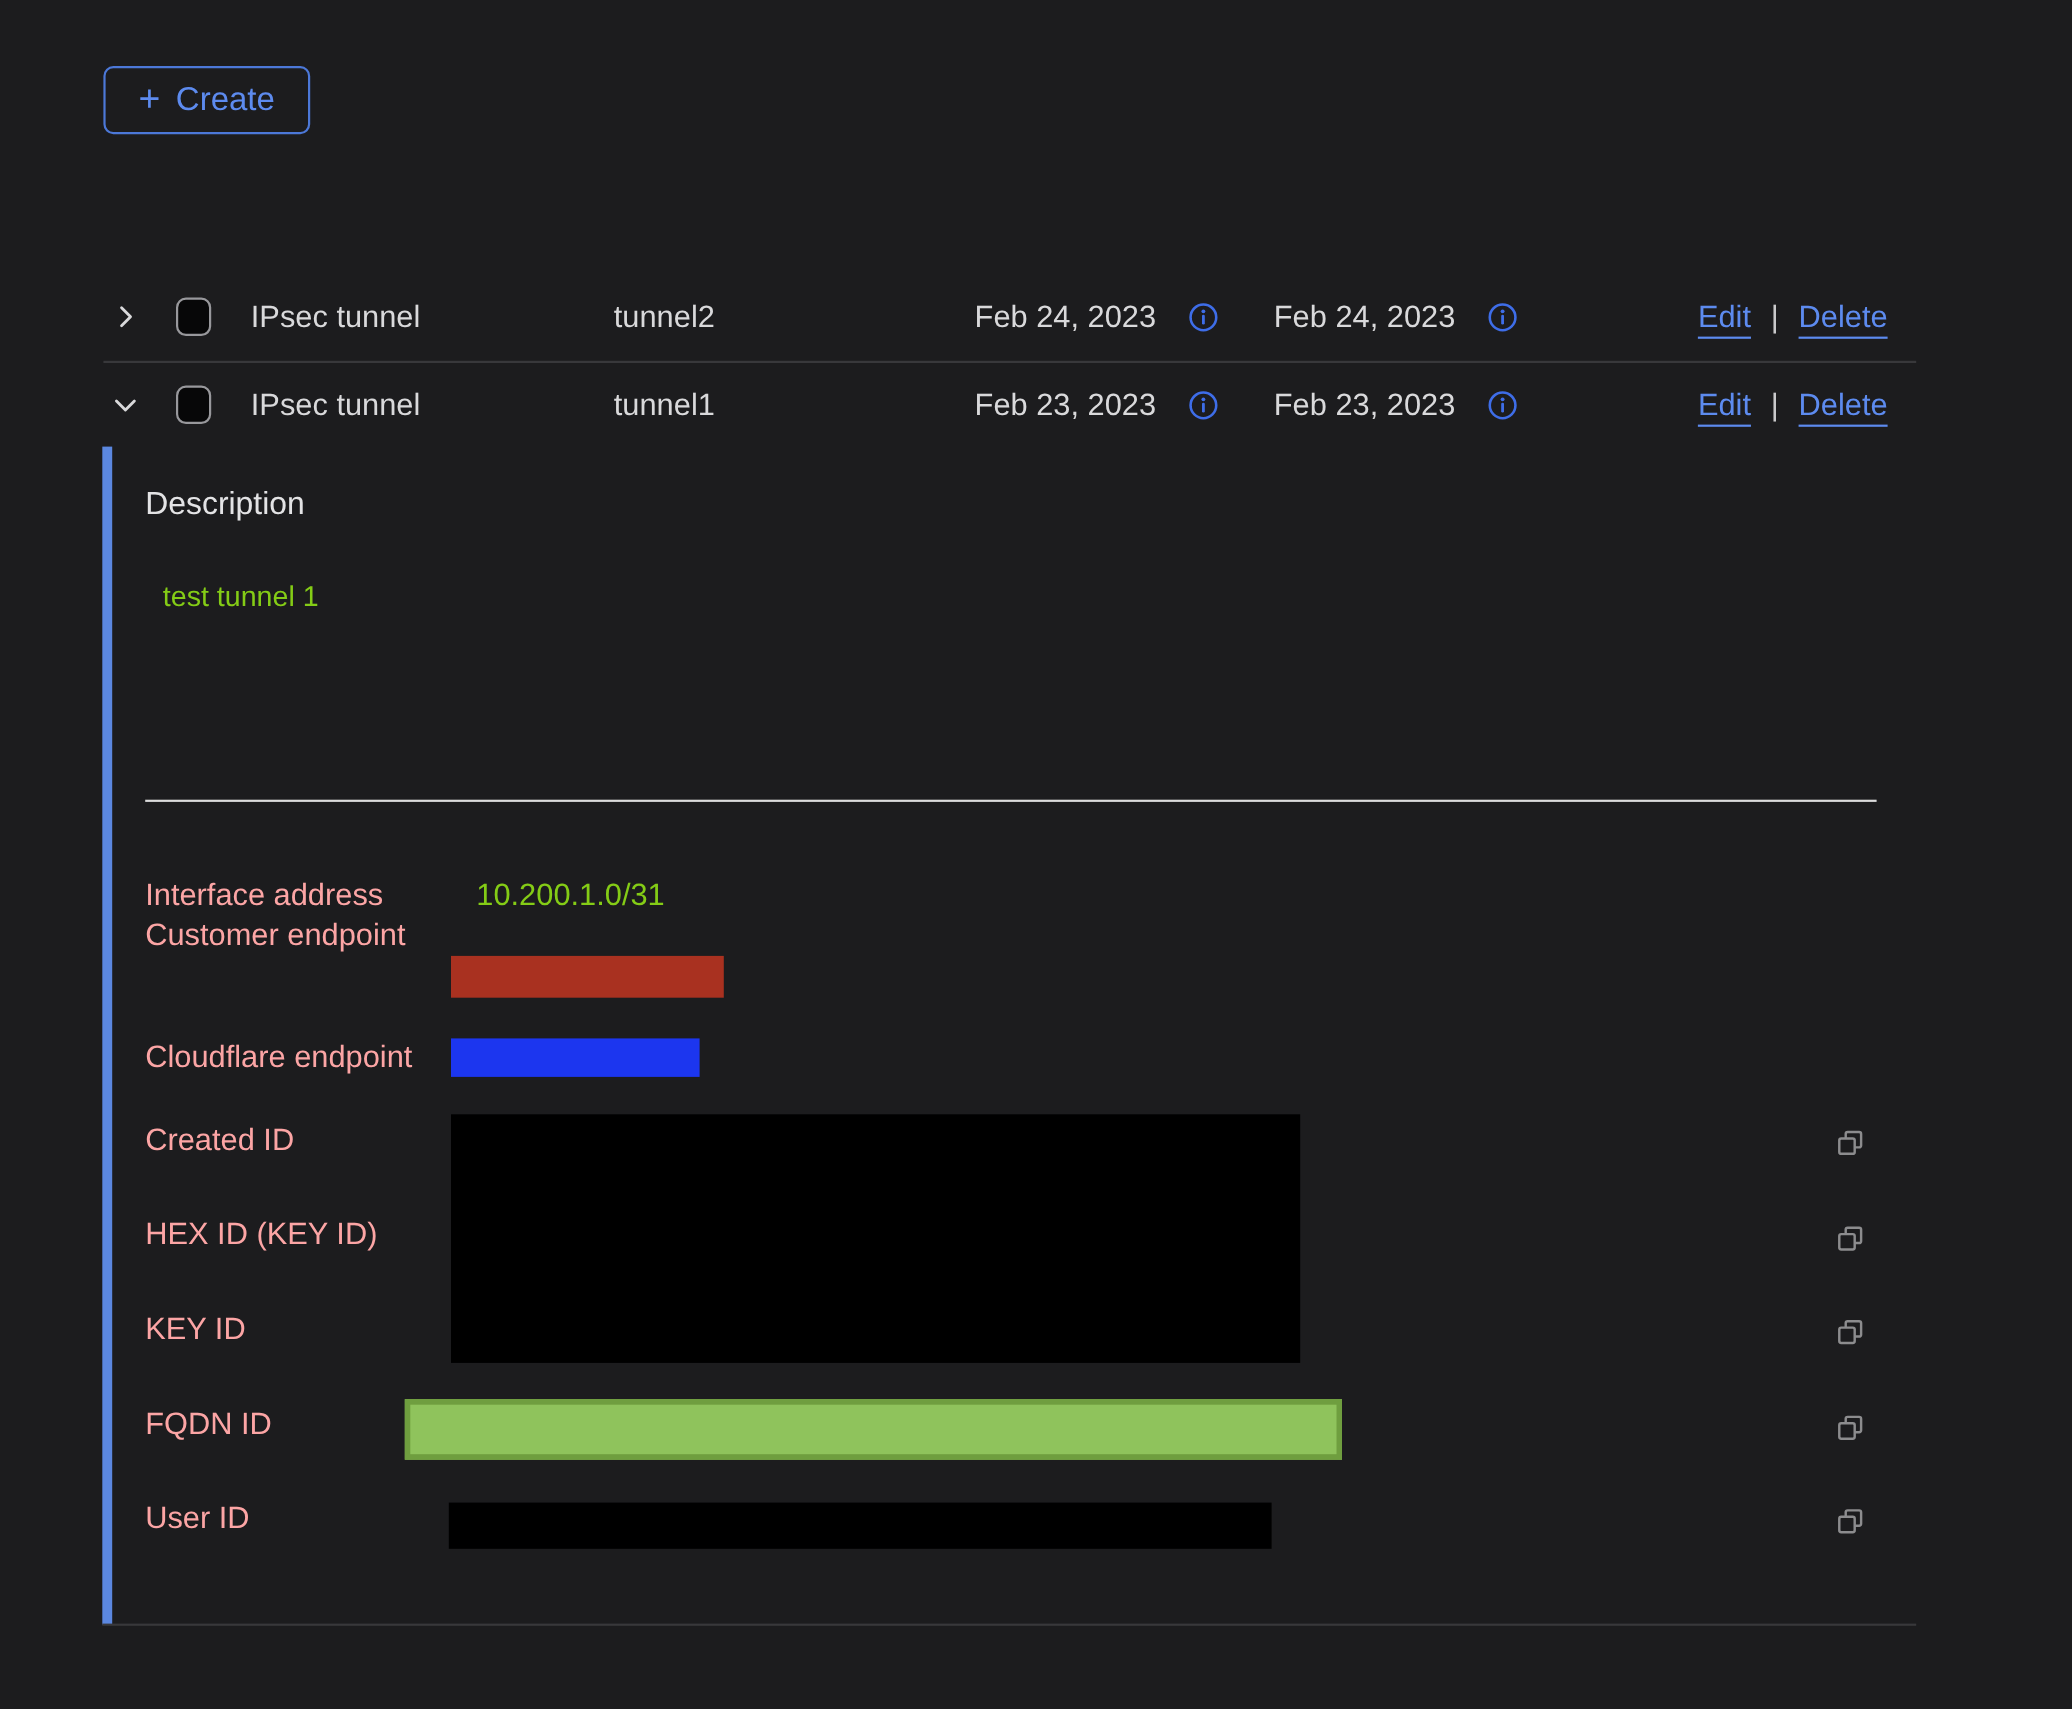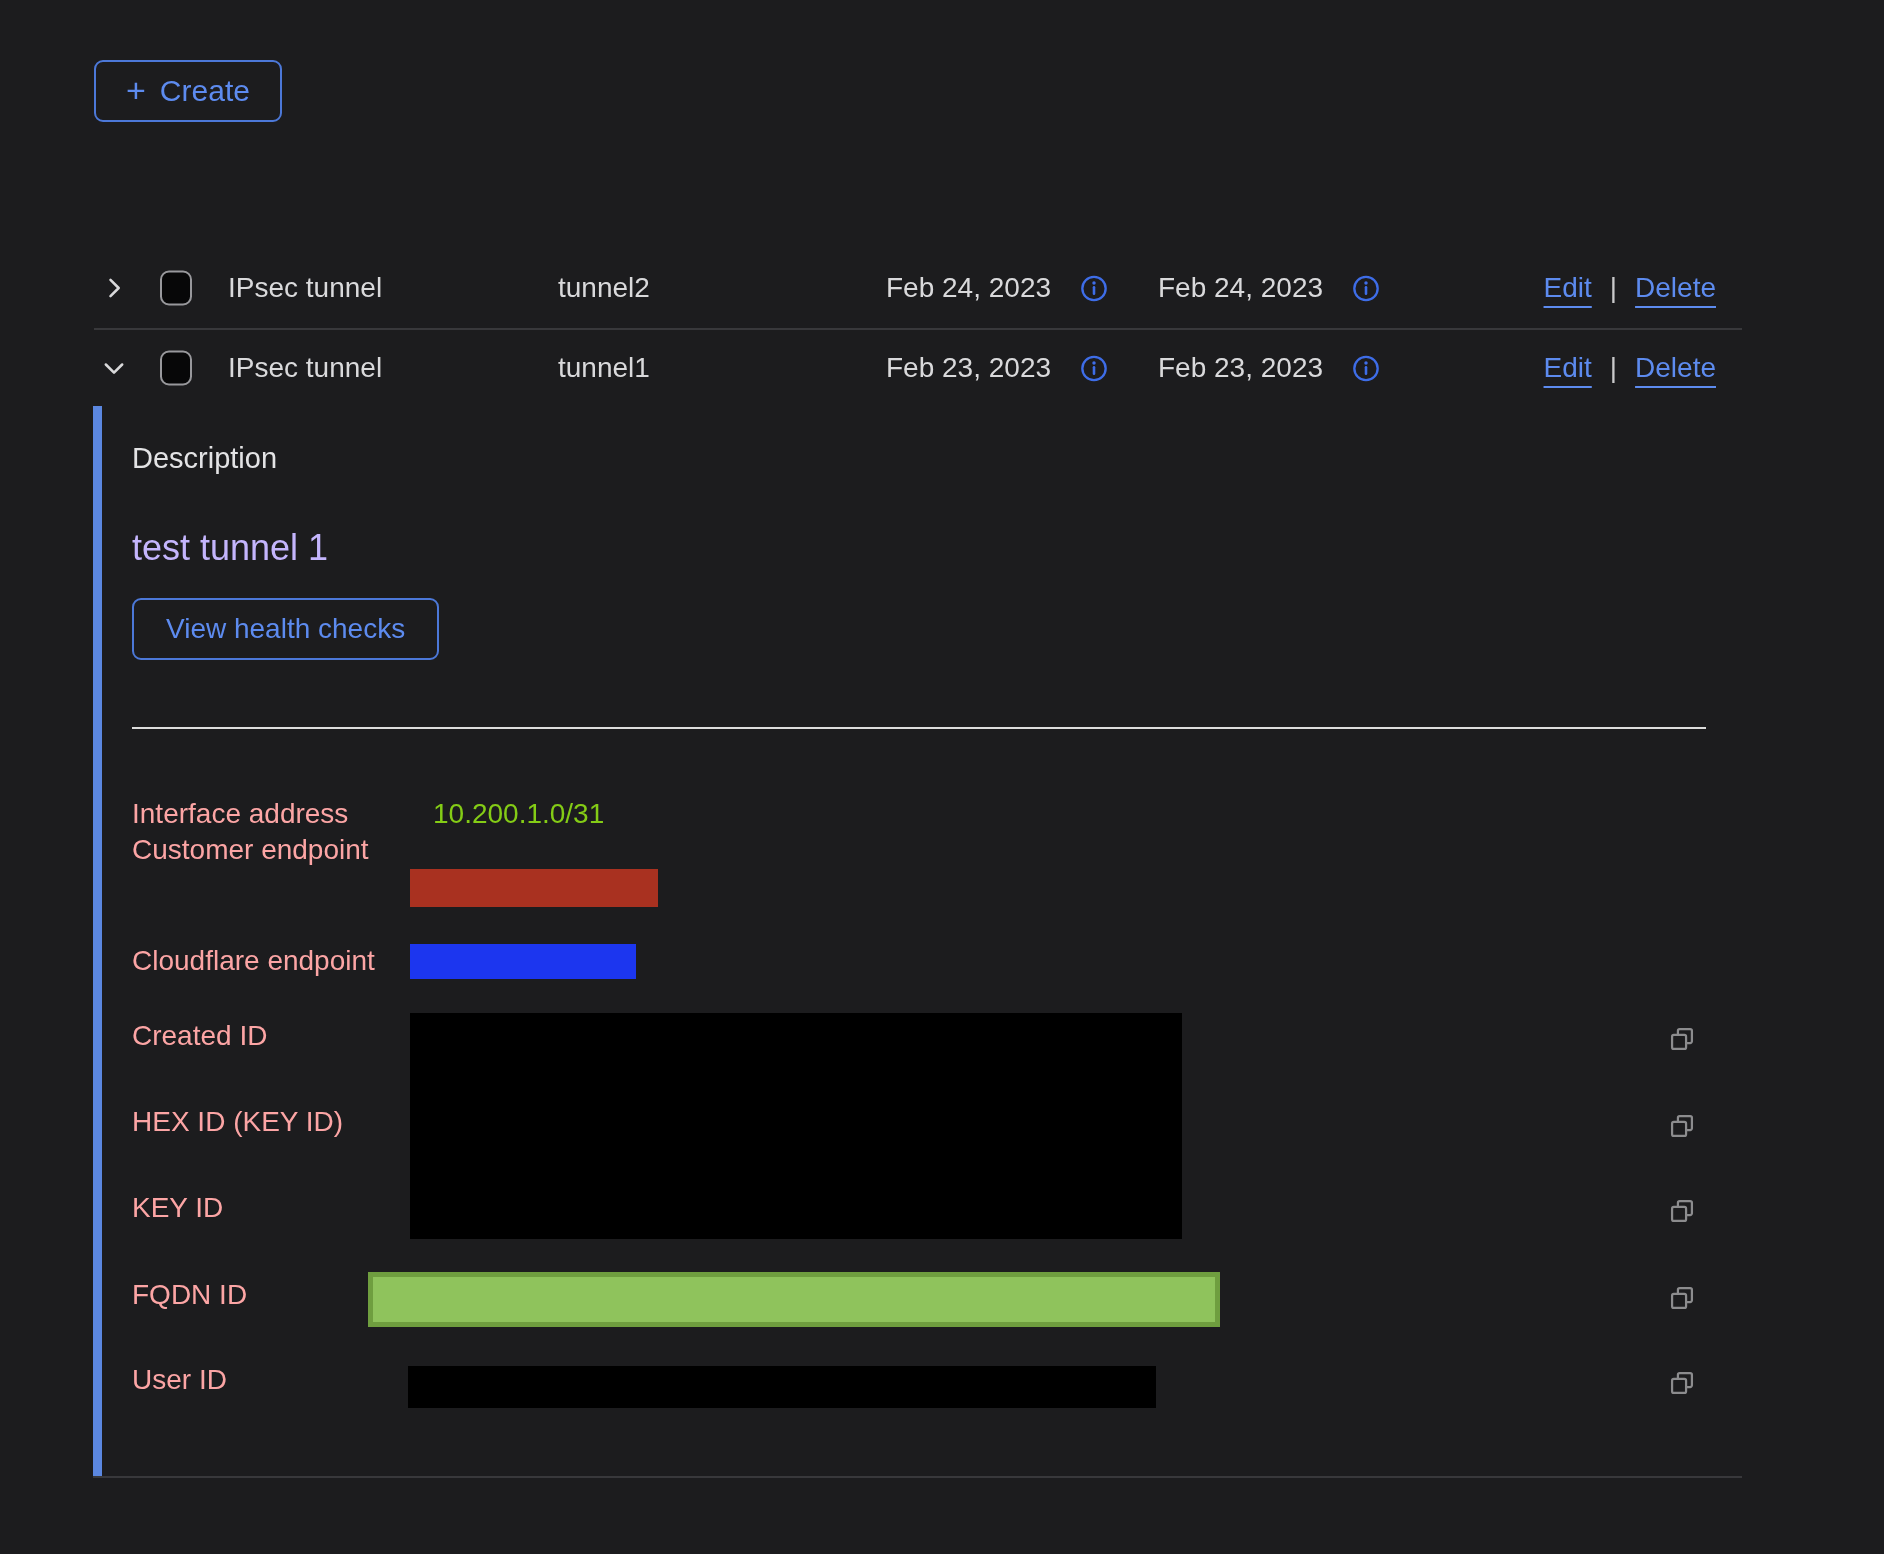--- a/index.html
+++ b/index.html
@@ -33,21 +33,21 @@
     background:#070708;cursor:pointer;}
   .icon24{display:block;width:28px;height:28px;}
   .info-btn{background:none;border:none;padding:0;width:27px;height:27px;color:var(--info-blue);cursor:pointer;}
   .link{color:var(--accent-blue);font-size:28px;text-decoration:underline;
     text-underline-offset:9px;text-decoration-thickness:2px;cursor:pointer;background:none;border:none;font-family:inherit;padding:0;}
   .pipe{color:#c9c9cb;font-size:28px;}
 
   
   .panel-bar{position:absolute;left:93px;top:406px;width:9px;height:1071px;background:var(--panel-bar);}
   .desc-label{position:absolute;left:132px;top:442px;font-size:29px;font-weight:400;color:#e3e3e5;}
-  .desc-value{position:absolute;left:132px;top:527px;font-size:36px;color:#c4b5fd;}
+  .desc-value{position:absolute;left:148px;top:527px;font-size:26px;color:#84cc16;}
   .health-btn{position:absolute;left:132px;top:598px;height:62px;padding:0 32px;
     background:transparent;border:2px solid var(--button-border);border-radius:9px;
     color:var(--accent-blue);font-size:28px;font-family:inherit;cursor:pointer;}
   .light-divider{position:absolute;left:132px;top:727px;width:1574px;height:2px;background:#dcdcdc;}
   .flabel{position:absolute;left:132px;font-size:28px;color:#fca5a5;white-space:nowrap;}
   .fvalue{position:absolute;left:433px;font-size:28px;color:#84cc16;}
   .redact{position:absolute;}
   .redact-red{left:410px;top:869px;width:248px;height:38px;background:var(--redaction-red);}
   .redact-blue{left:410px;top:944px;width:226px;height:35px;background:var(--redaction-blue);}
   .redact-black-big{left:410px;top:1013px;width:772px;height:226px;background:var(--redaction-black);}
@@ -131,21 +131,20 @@
       <button class="link">Edit</button>
       <span class="pipe">|</span>
       <button class="link">Delete</button>
     </span>
   </div>
 
   <div class="panel-bar"></div>
 
   <div class="desc-label">Description</div>
   <div class="desc-value">test tunnel 1</div>
-  <button class="health-btn">View health checks</button>
 
   <div class="light-divider"></div>
 
   <div class="flabel" style="top:798px">Interface address</div>
   <div class="fvalue" style="top:798px">10.200.1.0/31</div>
 
   <div class="flabel" style="top:834px">Customer endpoint</div>
   <div class="redact redact-red"></div>
 
   <div class="flabel" style="top:945px">Cloudflare endpoint</div>

